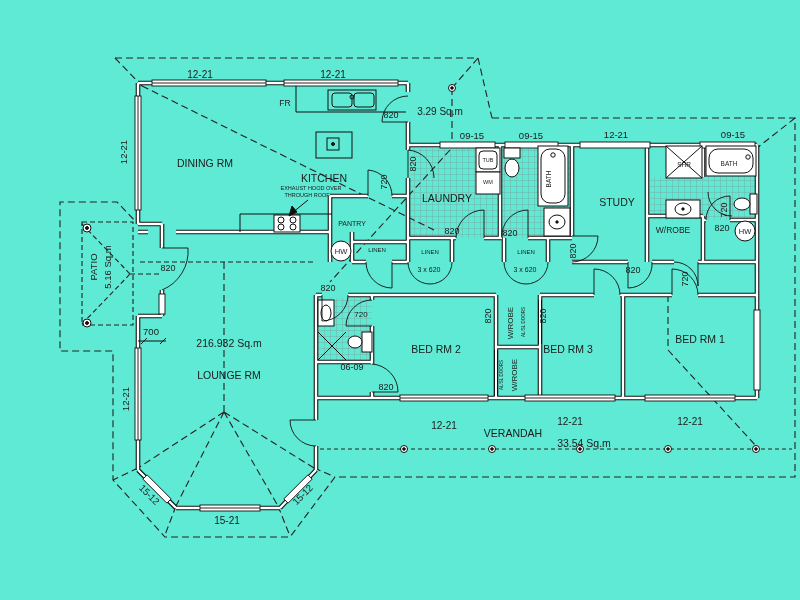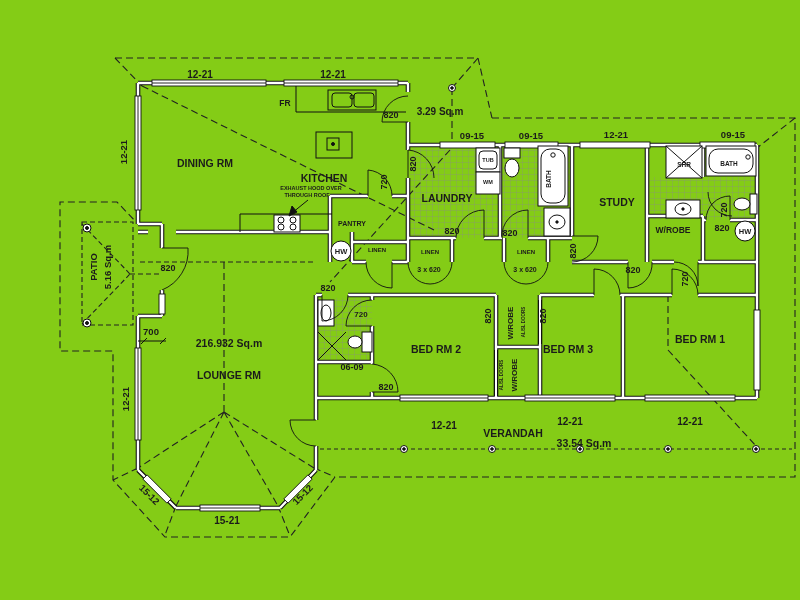--- a/index.html
+++ b/index.html
@@ -1,16 +1,16 @@
 <!DOCTYPE html>
 <html><head>
 <meta charset="utf-8">
 <style>
   html,body{margin:0;padding:0;background:#fff;}
-  .canvas-frame{position:relative;width:800px;height:600px;background:#84cc16;overflow:hidden;font-weight:bold;}
+  .canvas-frame{position:relative;width:800px;height:600px;background:#5eead4;overflow:hidden;}
   svg{display:block;}
   text{font-family:"Liberation Sans","DejaVu Sans",sans-serif;fill:#1b1b1b;}
 </style>
 </head>
 <body>
 
 <div class="canvas-frame">
 <svg viewBox="0 0 800 600" width="800" height="600">
   <defs>
     <pattern id="tiles" width="6" height="6" patternUnits="userSpaceOnUse">

